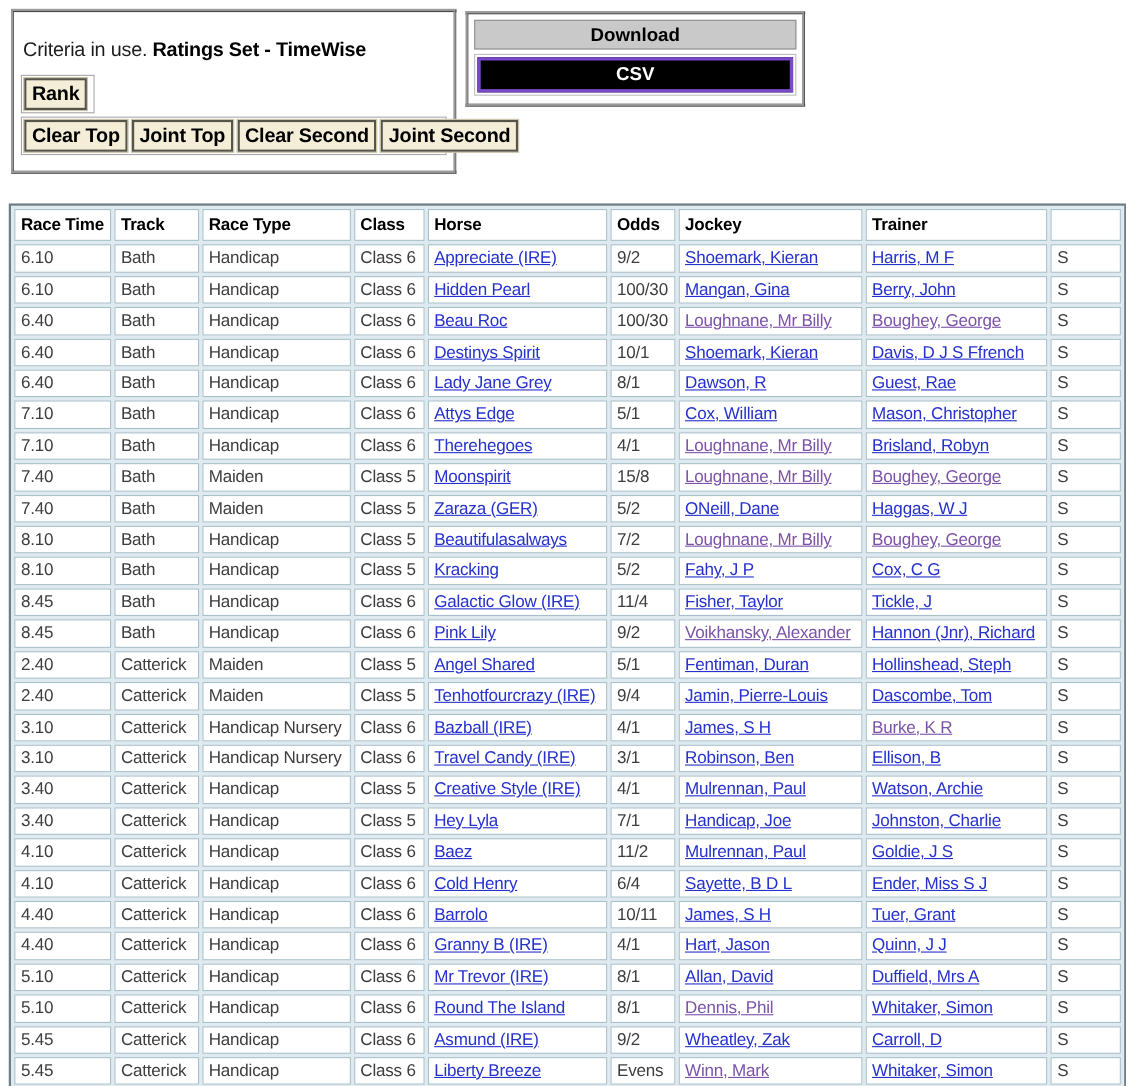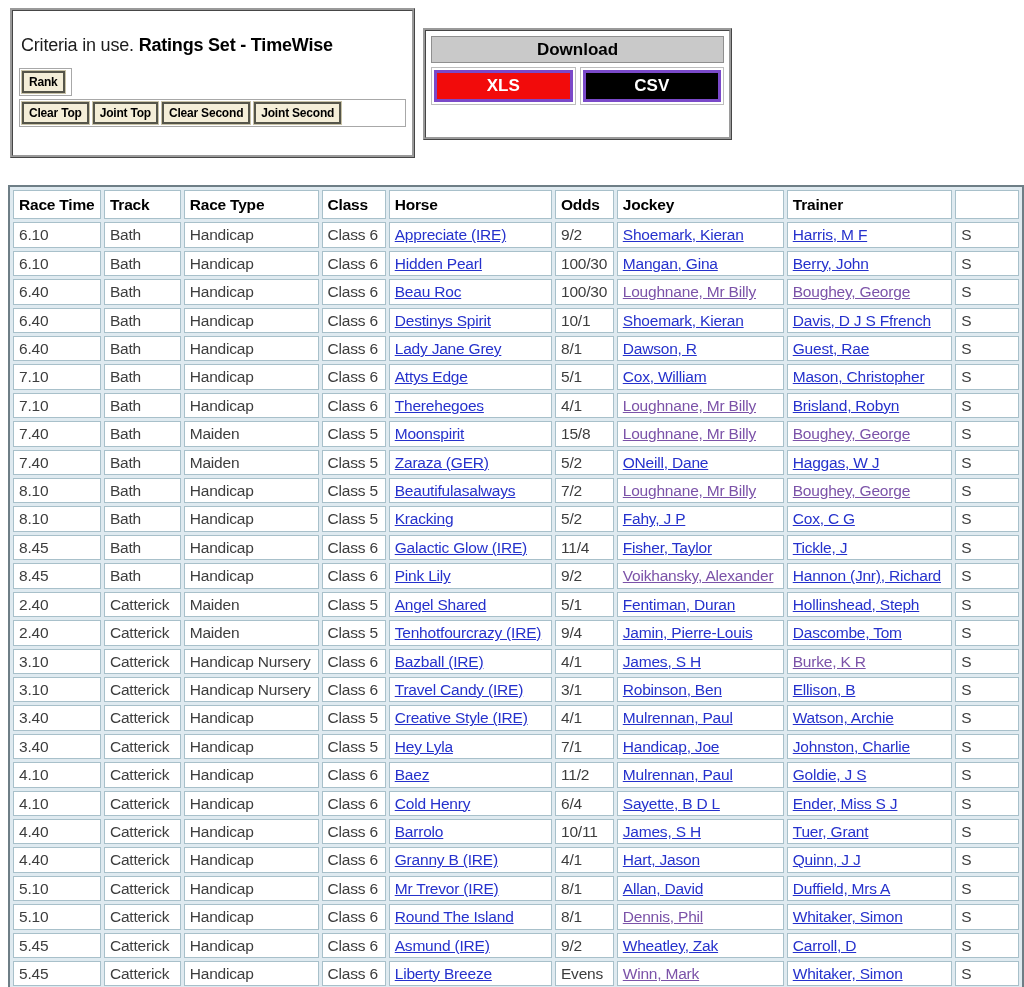--- a/index.html
+++ b/index.html
@@ -37,35 +37,34 @@
     margin:3px 6px 0 6px;
     white-space:nowrap;
   }
   .beige-btn {
     display:inline-block;
     background:#f4eed8;
     border:2px solid #55554a;
     outline:1px solid #c9c3a8;
     color:#000;
     font-weight:bold;
-    font-size:12px;
+    font-size:18px;
     padding:2px 5px;
     margin-right:4px;
     letter-spacing:-0.2px;
     cursor:pointer;
   }
   .btn-row-wrap .beige-btn:last-child { margin-right:0;text-align:center; }
 
   .download-box {
     position:absolute; left:423px; top:10px;
-    width:309px; height:112px;
+    width:309px; height:87px;
     border:3px ridge #9a9a9a;
     background:#ffffff;
     padding:5px;
-    margin-top:18px;
   }
   .download-title {
     background:#c9c9c9;
     border:1px solid #8f8f8f;
     text-align:center;
     font-weight:bold;
     font-size:17px;
     color:#000;
     height:27px;
     line-height:25px;
@@ -139,23 +138,20 @@
   </div>
   <span class="rank-wrap">
     <span class="beige-btn">Rank</span>
   </span>
   <div class="btn-row-wrap" id="criteria-buttons"><span class="beige-btn">Clear Top</span><span class="beige-btn">Joint Top</span><span class="beige-btn">Clear Second</span><span class="beige-btn">Joint Second</span></div>
 </div>
 
 <div class="download-box">
   <div class="download-title">Download</div>
   <div class="download-btns">
-    <div class="dl-cell">
-      <a class="dl-btn" id="xls-btn" style="background: rgb(242, 11, 11); border-color: rgb(122, 73, 201);">XLS</a>
-    </div>
     <div class="dl-cell">
       <a class="dl-btn" id="csv-btn" style="background: rgb(0, 0, 0); border-color: rgb(122, 73, 201);">CSV</a>
     </div>
   </div>
 </div>
 
 <div class="racetable-wrap">
   <table class="racetable">
     <thead>
         <tr id="header-row">

